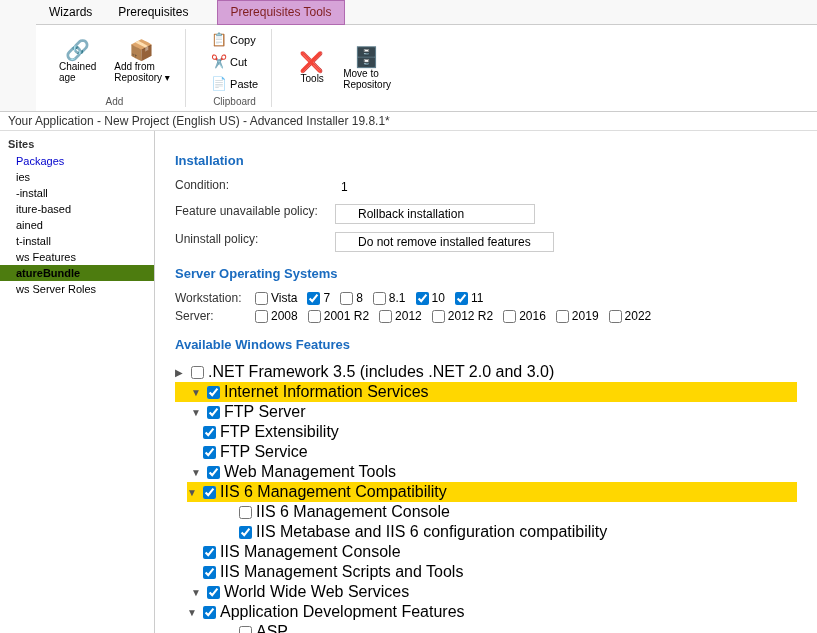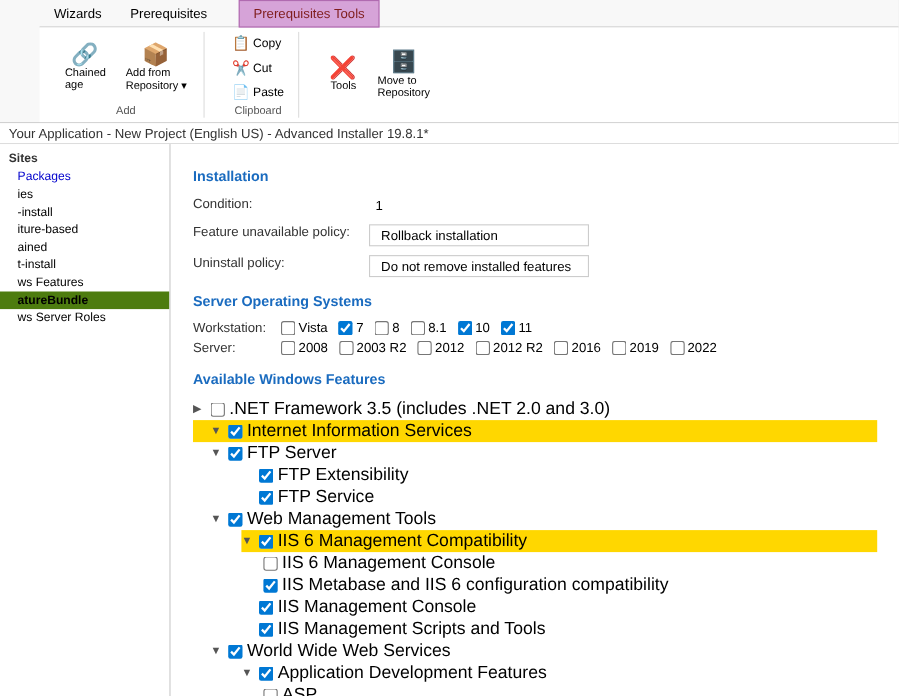--- a/index.html
+++ b/index.html
@@ -39,32 +39,32 @@
 
     
     .content { flex: 1; background: #fff; overflow-y: auto; padding: 16px 20px; }
 
     
     .section-header { color: #1a6bbf; font-size: 13px; font-weight: bold; margin-bottom: 10px; margin-top: 6px; }
 
     
     .form-row { display: flex; align-items: flex-start; margin-bottom: 8px; }
     .form-label { width: 160px; font-size: 12px; color: #333; }
-    .form-value { font-size: 12px; color: #000; border: 1px solid #ccc; padding: 2px 10px; min-width: 200px; background: #fff; }
+    .form-value { font-size: 12px; color: #000; border: 1px solid #ccc; padding: 2px 22px; min-width: 200px; background: #fff; }
     .form-value-plain { font-size: 12px; color: #000; padding: 2px 6px; }
     .os-row { display: flex; align-items: center; margin-bottom: 4px; }
     .os-label { width: 80px; font-size: 12px; color: #333; }
     .os-checkboxes { display: flex; gap: 10px; align-items: center; flex-wrap: wrap; }
     .os-check { display: flex; align-items: center; gap: 3px; font-size: 12px; }
     .os-check input[type="checkbox"] { width: 13px; height: 13px; accent-color: #0078d4; }
     .tree { font-size: 12px; }
     .tree-item { display: flex; align-items: center; gap: 4px; padding: 1px 0; cursor: pointer; }
     .tree-check { width: 13px; height: 13px; accent-color: #0078d4; }
     .tree-indent-1 { margin-left: 16px; }
-    .tree-indent-2 { margin-left: 44px; align-items: center; }
+    .tree-indent-2 { margin-left: 12px; align-items: center; }
     .tree-indent-3 { margin-left: 48px; }
     .expand-arrow { font-size: 10px; color: #555; width: 12px; display: inline-block; }
     .tree-label { font-size: 16px; }
   </style>
 </head>
 <body>
 
 <div class="ribbon">
   <div class="ribbon-tabs">
     <div class="ribbon-tab">Wizards</div>
@@ -192,21 +192,21 @@
 
     <div class="os-row">
       <span class="os-label">Server:</span>
       <div class="os-checkboxes">
         <label class="os-check">
             <input type="checkbox" style="">
             <span>2008</span>
           </label>
         <label class="os-check">
             <input type="checkbox" style="">
-            <span>2003 R2</span>
+            <span>2001 R2</span>
           </label>
         <label class="os-check">
             <input type="checkbox" style="">
             <span>2012</span>
           </label>
         <label class="os-check">
             <input type="checkbox" style="">
             <span>2012 R2</span>
           </label>
         <label class="os-check">

